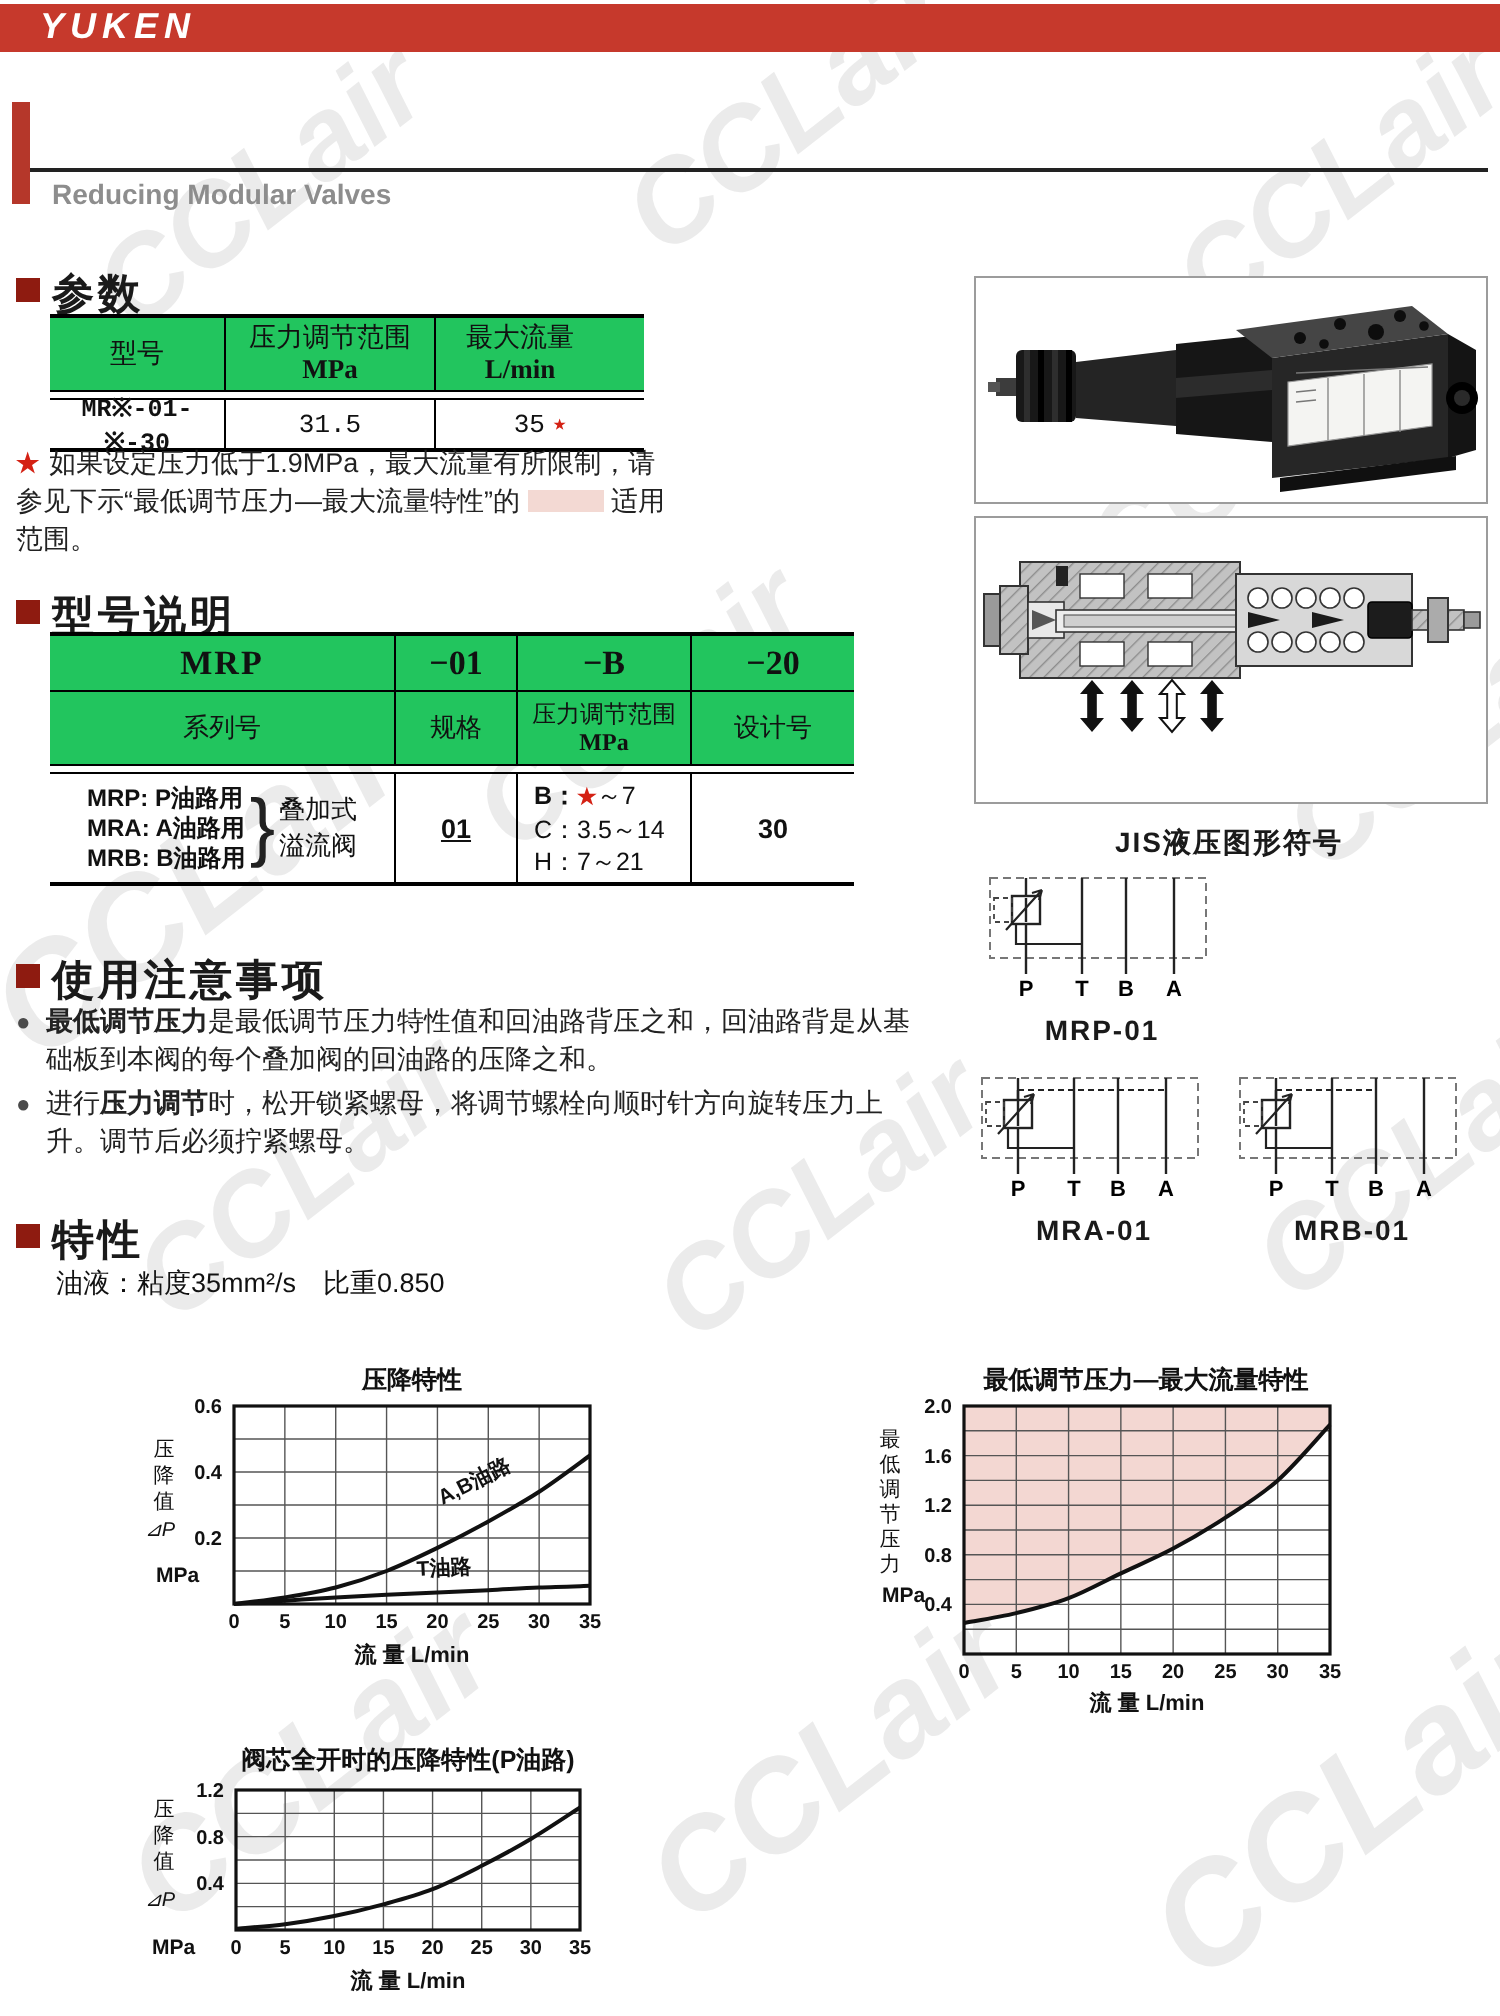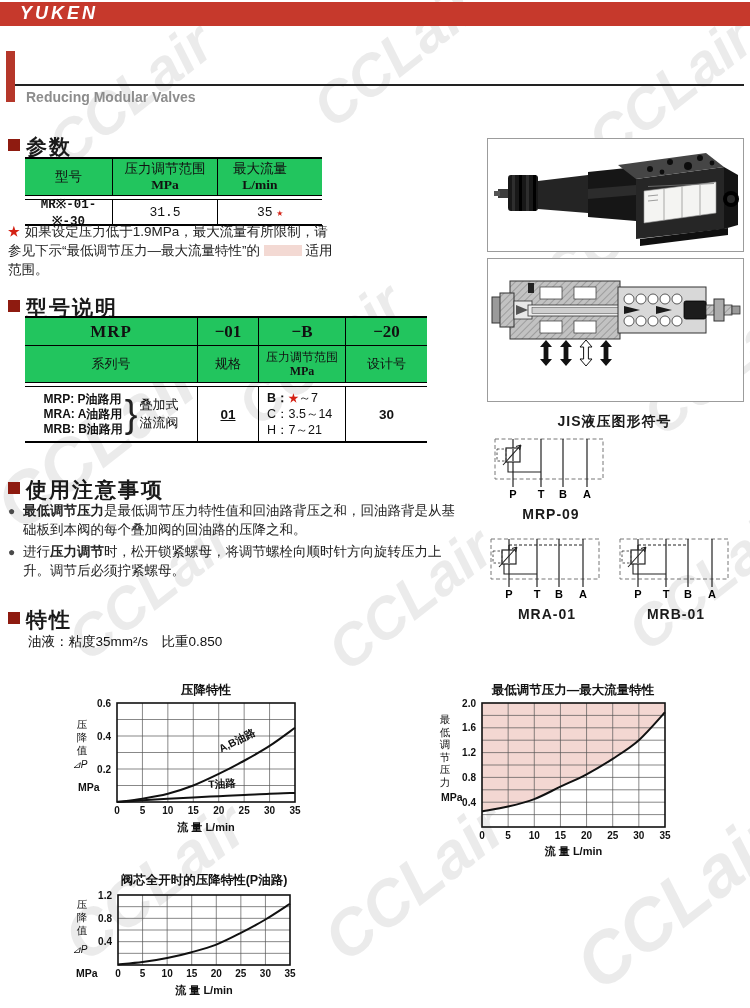--- a/index.html
+++ b/index.html
@@ -371,21 +371,21 @@
         <line x1="22" y1="13" x2="22" y2="25" stroke="#222" stroke-width="1.2"></line>
         <path d="M12,29 L30,9 M30,9 l-5,1.5 M30,9 l-1.5,5" stroke="#222" stroke-width="1.1" fill="none"></path>
         <rect x="6" y="13" width="9" height="12" fill="none" stroke="#444" stroke-width="0.9" stroke-dasharray="2.5,2"></rect>
         <polyline points="17,26 17,36 50,36" fill="none" stroke="#222" stroke-width="1.1"></polyline>
       </g>
       <text x="22" y="62" font-size="11" font-weight="bold" text-anchor="middle">P</text>
       <text x="50" y="62" font-size="11" font-weight="bold" text-anchor="middle">T</text>
       <text x="72" y="62" font-size="11" font-weight="bold" text-anchor="middle">B</text>
       <text x="96" y="62" font-size="11" font-weight="bold" text-anchor="middle">A</text>
     </svg>
-    <div class="sym-label" style="width:120px;">MRP-09</div>
+    <div class="sym-label" style="width:120px;">MRP-01</div>
   </div>
 
   <div class="abs" style="left:487px;top:536px;width:120px;">
     <svg width="120" height="66" viewBox="0 0 120 66">
       <rect x="4" y="3" width="108" height="40" fill="none" stroke="#777" stroke-width="1" stroke-dasharray="4,2.5"></rect>
       <line x1="22" y1="3" x2="22" y2="51" stroke="#222" stroke-width="1.2"></line>
       <line x1="50" y1="3" x2="50" y2="51" stroke="#222" stroke-width="1.2"></line>
       <line x1="72" y1="3" x2="72" y2="51" stroke="#222" stroke-width="1.2"></line>
       <line x1="96" y1="3" x2="96" y2="51" stroke="#222" stroke-width="1.2"></line>
       <g>

